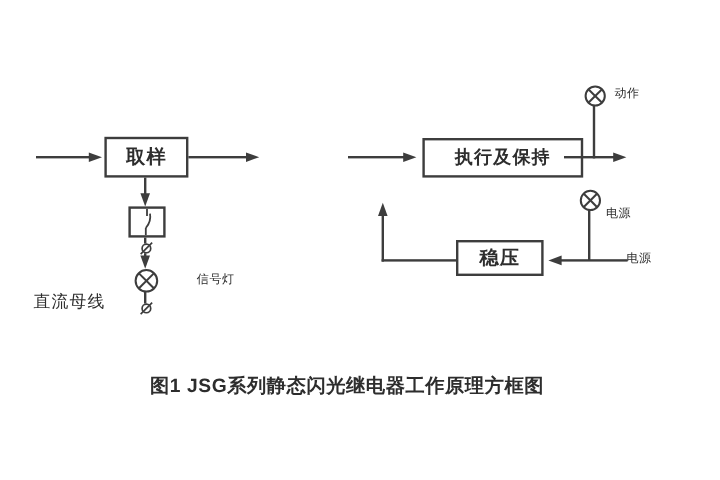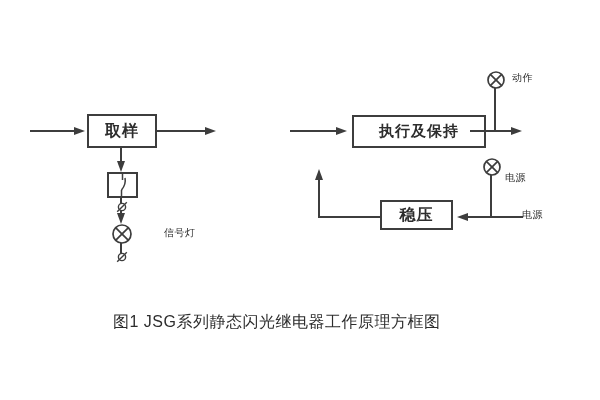--- a/index.html
+++ b/index.html
@@ -35,21 +35,21 @@
   
   .lbl{position:absolute;font-size:10px;color:var(--text);white-space:nowrap;letter-spacing:0.5px;}
   #lbl-signal-input{left:9px;top:92px;width:16px;font-size:14px;line-height:28px;word-break:break-all;white-space:normal;letter-spacing:0;}
   #lbl-action{left:512px;top:71px;}
   #lbl-signal-output{left:531px;top:124px;}
   #lbl-power-lamp{left:505px;top:171px;}
   #lbl-power-in{left:522px;top:208px;}
   #lbl-flash-bus{left:17px;top:202px;font-size:14px;letter-spacing:1px;}
   #lbl-signal-lamp{left:136px;top:226px;margin-left:28px;}
   #lbl-dc-bus{left:28px;top:243px;font-size:14px;letter-spacing:1px;}
-  #caption{left:113px;top:312px;font-size:16px;font-weight:400;letter-spacing:0.5px;}
+  #caption{left:125px;top:312px;font-size:16px;font-weight:700;letter-spacing:0.5px;}
   
   .sym{position:absolute;line-height:0;}
   #switch-box{position:absolute;left:107px;top:172px;width:31px;height:26px;border:2px solid var(--line);}
   svg{display:block;}
 </style>
 </head>
 <body>
 
 <div class="canvas">
 
@@ -130,16 +130,17 @@
   </div>
   <div class="lbl" id="lbl-signal-lamp">信号灯</div>
 
   <div class="vline" style="left:120px;top:243px;height:10px;"></div>
   <div class="sym" style="left:114px;top:249px;">
     <svg width="16" height="16" viewBox="0 0 16 16">
       <circle cx="8" cy="8" r="3.6" fill="none" stroke="#3d3d3d" stroke-width="1.4"></circle>
       <line x1="3.2" y1="12.8" x2="12.8" y2="3.2" stroke="#3d3d3d" stroke-width="1.4"></line>
     </svg>
   </div>
+  <div class="lbl" id="lbl-dc-bus">直流母线</div>
 
   <div class="lbl" id="caption">图1 JSG系列静态闪光继电器工作原理方框图</div>
 
 </div>
 
 </body></html>

